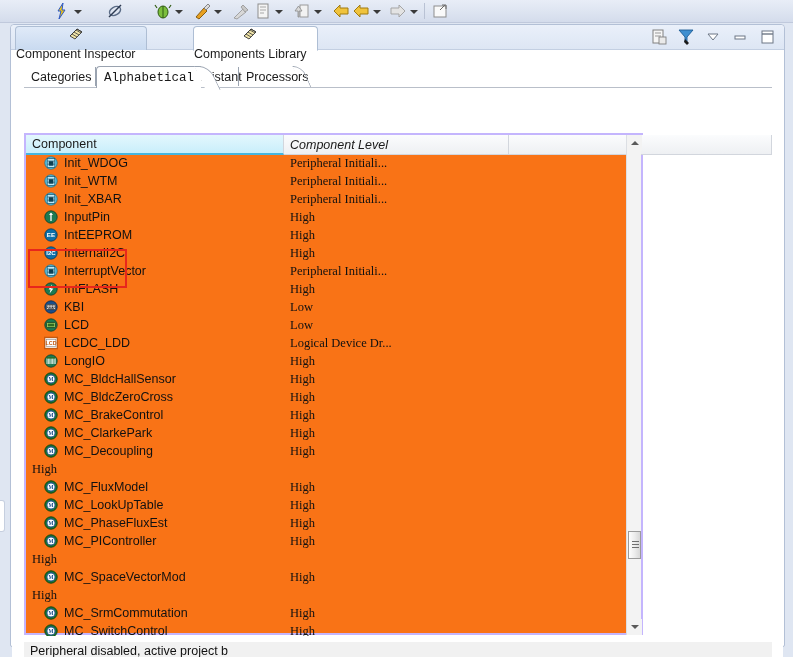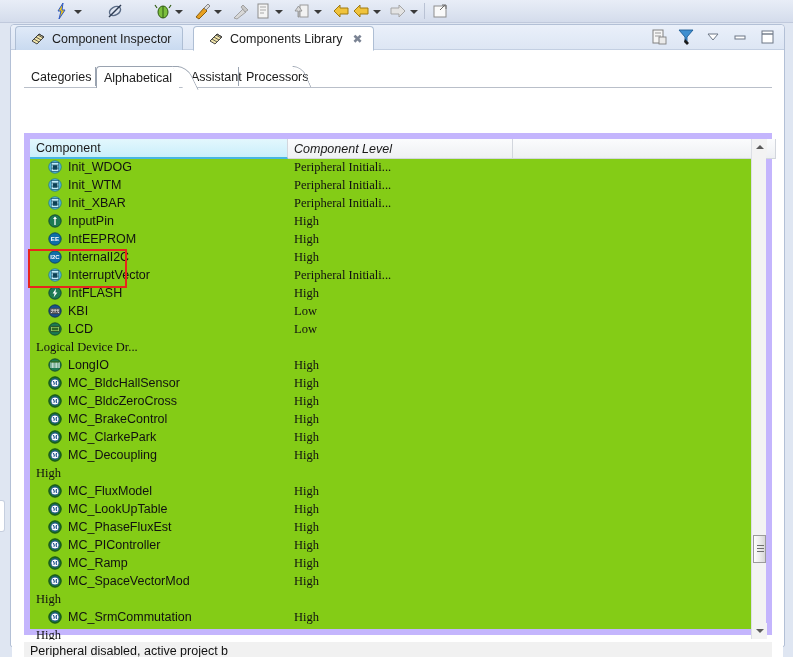--- a/index.html
+++ b/index.html
@@ -52,23 +52,24 @@
   }
   .viewtabbar {
     position: absolute; left: 0; top: 0; width: 773px; height: 25px;
     background: linear-gradient(to bottom,#eaf0fa 0%,#dde6f4 100%);
     border-bottom: 1px solid #c3cfe2;
     border-radius: 4px 4px 0 0;
   }
   .vtab {
     position: absolute; top: 1px; height: 24px;
     display: flex; align-items: center; gap: 6px;
-    padding: 0 10px 0 14px;
+    padding: 0 10px 0 0;
     font-size: 12.5px; color: #1c1c1c;
     white-space: nowrap;
+    flex-direction: column;
   }
   .vtab-inactive {
     left: 4px;
     background: linear-gradient(to bottom,#e0eaf8 0%,#c9daf0 100%);
     border: 1px solid #aebed4; border-bottom: none;
     border-radius: 4px 4px 0 0;
   }
   .vtab-active {
     left: 163px;
     background: #ffffff;
@@ -106,20 +107,21 @@
     position: absolute; top: 4px; height: 22px;
     font-size: 12.5px; color: #1a1a1a; white-space: nowrap;
     display: flex; align-items: center; padding: 0 7px;
   }
   .stab-active {
     background: #fff;
     border-left: 1px solid #9aa3b0;
     border-top: 1px solid #9aa3b0;
     border-top-left-radius: 4px;
     z-index: 3;
+    font-family: Liberation Mono, monospace;
   }
   .stab-active::after {
     content:""; position:absolute; right:-14px; top:-1px;
     width: 14px; height: 23px;
     border-top: 1px solid #9aa3b0;
     border-right: 1px solid #9aa3b0;
     border-top-right-radius: 10px;
     transform: skewX(26deg);
     background: #fff;
   }
@@ -129,23 +131,23 @@
   .stab-slant {
     position: absolute; top: 4px; width: 10px; height: 22px;
     border-top: 1px solid #9aa3b0; border-right: 1px solid #9aa3b0;
     border-top-right-radius: 9px;
     transform: skewX(24deg);
   }
 
   
   .tablewrap {
     position: absolute; left: 12px; top: 71px;
-    width: 748px; height: 502px;
-    border: 6px solid #c4b5fd;
-    background: #84cc16;
+    width: 619px; height: 502px;
+    border: 2px solid #c4b5fd;
+    background: #f97316;
   }
   .thead {
     position: absolute; left: 0; top: 0; width: 746px; height: 20px;
     background: linear-gradient(to bottom,#fbfcfd 0%,#eef0f3 100%);
     border-bottom: 1px solid #d2d6dd;
     display: flex;
   }
   .th {
     font-size: 12.5px; color: #1a1a1a;
     display: flex; align-items: center;
@@ -574,20 +576,28 @@
                 <span class="ic"><svg width="14" height="14" viewBox="0 0 14 14">
                     <circle cx="7" cy="7" r="6.2" fill="#1d7a52" stroke="#0d3d28" stroke-width="0.8"></circle>
                     <rect x="2.6" y="4.4" width="8.8" height="5.2" rx="0.8" fill="#a8d86a" stroke="#14351c" stroke-width="0.8"></rect>
                     <rect x="3.8" y="5.6" width="6.4" height="2.8" fill="#2e6b22"></rect>
                   </svg></span>
                 <span>LCD</span>
               </div>
               <div class="cell-level">Low</div>
             </div>
             <div class="row">
+              <div class="cell-name">
+                <span class="ic"><svg width="14" height="14" viewBox="0 0 14 14">
+                    <rect x="0.6" y="1.4" width="12.8" height="11.2" fill="#f2f2f2" stroke="#c45a12" stroke-width="1.4"></rect>
+                    <rect x="2.2" y="3.4" width="9.6" height="7.2" fill="#ffffff" stroke="#8a8a8a" stroke-width="0.6"></rect>
+                    <text x="7" y="9.2" font-size="5.4" text-anchor="middle" fill="#c45a12" font-family="Liberation Sans" font-weight="bold">LCD</text>
+                  </svg></span>
+                <span>LCDC_LDD</span>
+              </div>
               <div class="cell-level">Logical Device Dr...</div>
             </div>
             <div class="row">
               <div class="cell-name">
                 <span class="ic"><svg width="14" height="14" viewBox="0 0 14 14">
                     <circle cx="7" cy="7" r="6.2" fill="#1d7a52" stroke="#0d3d28" stroke-width="0.8"></circle>
                     <g stroke="#ffffff" stroke-width="0.8">
                       <line x1="3" y1="4" x2="3" y2="10"></line>
                       <line x1="4.4" y1="4" x2="4.4" y2="10"></line>
                       <line x1="5.8" y1="4" x2="5.8" y2="10"></line>
@@ -698,28 +708,20 @@
                 <span class="ic"><svg width="14" height="14" viewBox="0 0 14 14">
                     <circle cx="7" cy="7" r="6.2" fill="#1d7a2e" stroke="#0a3d14" stroke-width="0.9"></circle>
                     <circle cx="7" cy="7" r="4.1" fill="#ffffff" stroke="#1a4f8a" stroke-width="1.1"></circle>
                     <text x="7" y="9.1" font-size="5.4" text-anchor="middle" fill="#1a4f8a" font-family="Liberation Serif" font-weight="bold">M</text>
                   </svg></span>
                 <span>MC_PIController</span>
               </div>
               <div class="cell-level">High</div>
             </div>
             <div class="row">
-              <div class="cell-name">
-                <span class="ic"><svg width="14" height="14" viewBox="0 0 14 14">
-                    <circle cx="7" cy="7" r="6.2" fill="#1d7a2e" stroke="#0a3d14" stroke-width="0.9"></circle>
-                    <circle cx="7" cy="7" r="4.1" fill="#ffffff" stroke="#1a4f8a" stroke-width="1.1"></circle>
-                    <text x="7" y="9.1" font-size="5.4" text-anchor="middle" fill="#1a4f8a" font-family="Liberation Serif" font-weight="bold">M</text>
-                  </svg></span>
-                <span>MC_Ramp</span>
-              </div>
               <div class="cell-level">High</div>
             </div>
             <div class="row">
               <div class="cell-name">
                 <span class="ic"><svg width="14" height="14" viewBox="0 0 14 14">
                     <circle cx="7" cy="7" r="6.2" fill="#1d7a2e" stroke="#0a3d14" stroke-width="0.9"></circle>
                     <circle cx="7" cy="7" r="4.1" fill="#ffffff" stroke="#1a4f8a" stroke-width="1.1"></circle>
                     <text x="7" y="9.1" font-size="5.4" text-anchor="middle" fill="#1a4f8a" font-family="Liberation Serif" font-weight="bold">M</text>
                   </svg></span>
                 <span>MC_SpaceVectorMod</span>
@@ -734,20 +736,28 @@
                 <span class="ic"><svg width="14" height="14" viewBox="0 0 14 14">
                     <circle cx="7" cy="7" r="6.2" fill="#1d7a2e" stroke="#0a3d14" stroke-width="0.9"></circle>
                     <circle cx="7" cy="7" r="4.1" fill="#ffffff" stroke="#1a4f8a" stroke-width="1.1"></circle>
                     <text x="7" y="9.1" font-size="5.4" text-anchor="middle" fill="#1a4f8a" font-family="Liberation Serif" font-weight="bold">M</text>
                   </svg></span>
                 <span>MC_SrmCommutation</span>
               </div>
               <div class="cell-level">High</div>
             </div>
             <div class="row">
+              <div class="cell-name">
+                <span class="ic"><svg width="14" height="14" viewBox="0 0 14 14">
+                    <circle cx="7" cy="7" r="6.2" fill="#1d7a2e" stroke="#0a3d14" stroke-width="0.9"></circle>
+                    <circle cx="7" cy="7" r="4.1" fill="#ffffff" stroke="#1a4f8a" stroke-width="1.1"></circle>
+                    <text x="7" y="9.1" font-size="5.4" text-anchor="middle" fill="#1a4f8a" font-family="Liberation Serif" font-weight="bold">M</text>
+                  </svg></span>
+                <span>MC_SwitchControl</span>
+              </div>
               <div class="cell-level">High</div>
             </div>
           </div>
 
         <div class="vscroll">
           <div class="sb-btn sb-up"></div>
           <div class="sb-thumb">
             <span class="sb-grip">
               <i></i>
                 <i></i>

